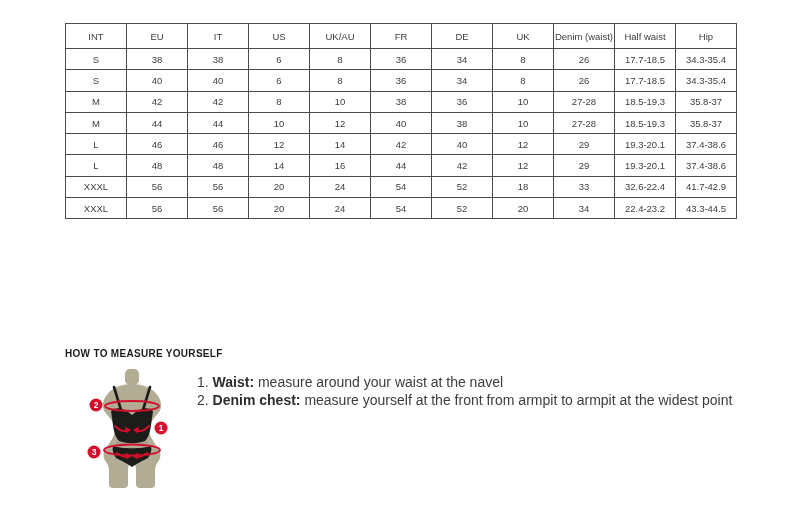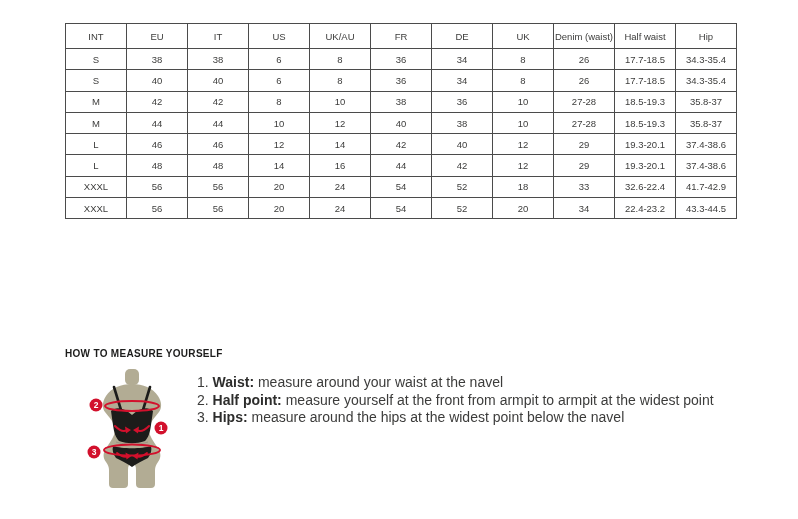--- a/index.html
+++ b/index.html
@@ -239,17 +239,16 @@
     <circle class="badge" cx="21" cy="40" r="6.5"></circle>
     <text class="badge-num" x="21" y="43">2</text>
     <circle class="badge" cx="86" cy="63" r="6.5"></circle>
     <text class="badge-num" x="86" y="66">1</text>
     <circle class="badge" cx="19" cy="87" r="6.5"></circle>
     <text class="badge-num" x="19" y="90">3</text>
   </svg>
 
   <ol id="steps-list" class="steps">
       <li><span>1. </span><b>Waist:</b><span> measure around your waist at the navel</span></li>
-      <li><span>2. </span><b>Half point:</b><span> measure yourself at the front from armpit to armpit at the widest point</span></li>
-      <li><span>3. </span><b>Hips:</b><span> measure around the hips at the widest point below the navel</span></li>
+      <li><span>2. </span><b>Denim chest:</b><span> measure yourself at the front from armpit to armpit at the widest point</span></li>
     </ol>
 
 </div>
 
 </body></html>

